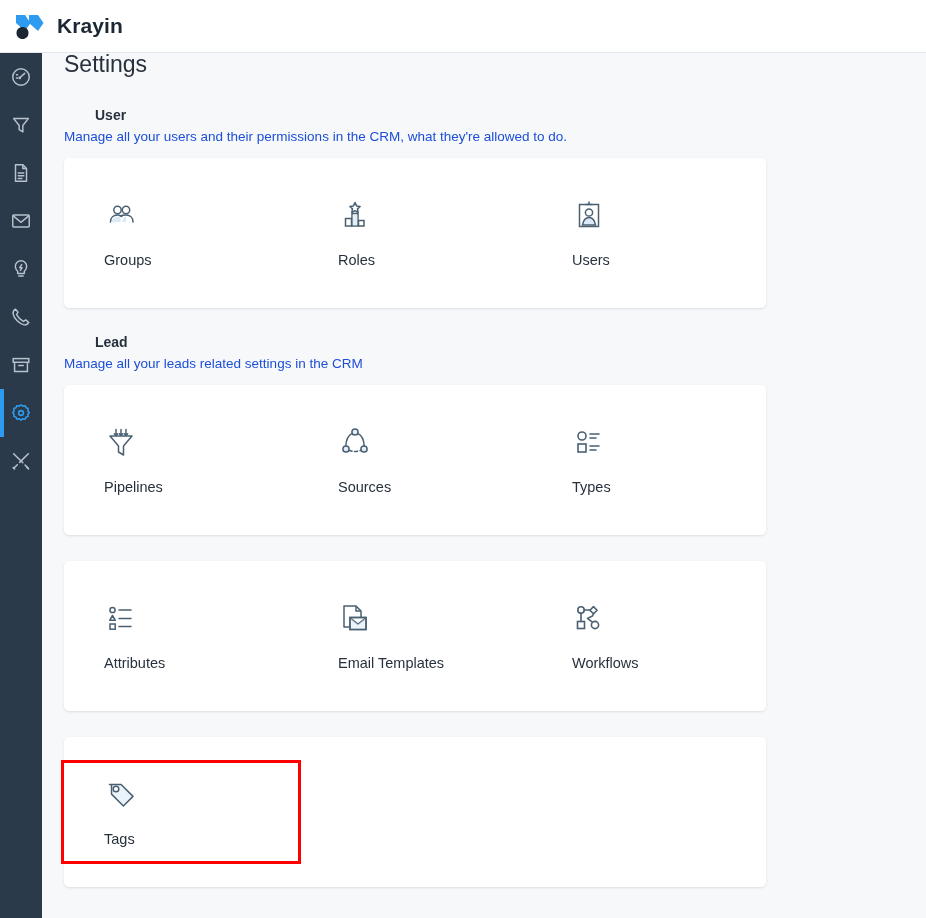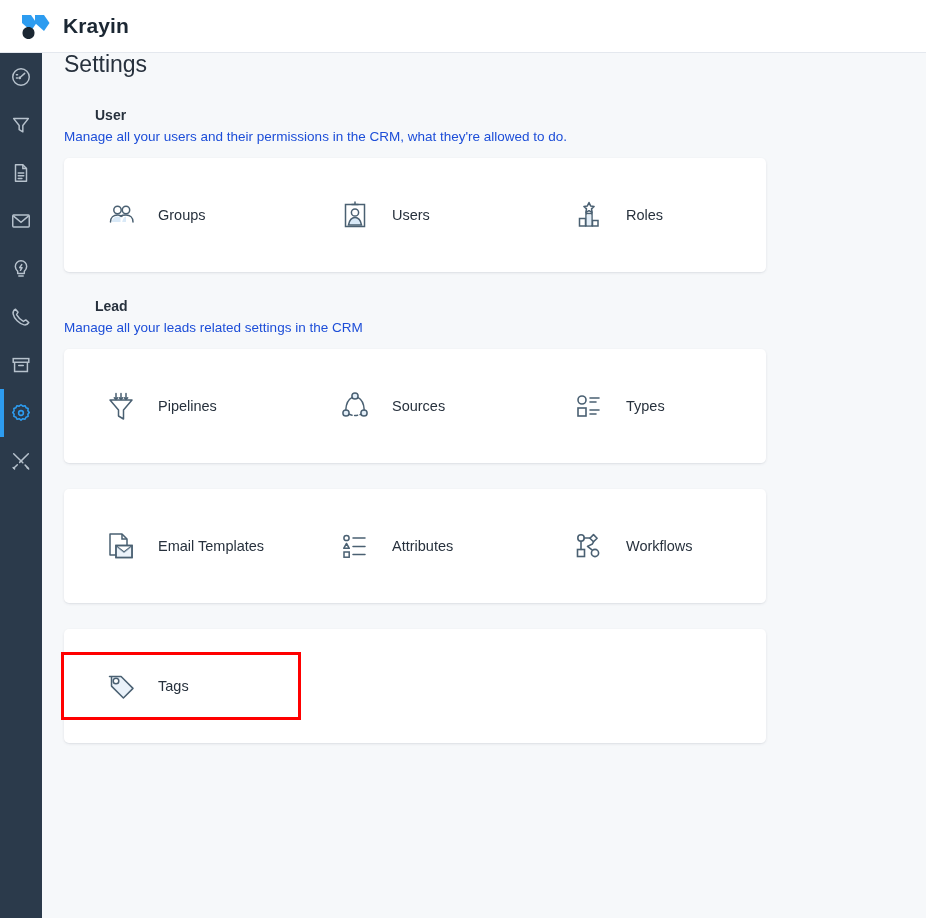--- a/index.html
+++ b/index.html
@@ -11,21 +11,21 @@
   }
   body { position: relative; }
 
   
   .topbar {
     position: absolute; top: 0; left: 0;
     width: 926px; height: 53px;
     background: #ffffff;
     border-bottom: 1px solid #e4e8ee;
     display: flex; align-items: center;
-    padding-left: 20px;
+    padding-left: 14px;
     z-index: 20;
   }
   .logo-wrap { display: flex; align-items: center; gap: 9px; }
   .logo-mark { width: 34px; height: 30px; position: relative; }
   .brand-name {
     font-size: 21px; font-weight: 700; color: #1b2733;
     letter-spacing: 0.1px;
   }
 
   
@@ -83,24 +83,25 @@
     background: #ffffff;
     border-radius: 5px;
     box-shadow: 0 1px 3px rgba(40,60,80,0.09), 0 1px 1px rgba(40,60,80,0.04);
     padding: 26px 0;
     display: flex;
     flex-wrap: wrap;
   }
   .card-row { display: flex; width: 100%; }
   .tile {
     width: 33.333%;
-    display: flex; align-items: center;
+    display: flex; 
     gap: 20px;
     padding: 14px 0 14px 40px;
     position: relative;
+    flex-direction: column;
   }
   .tile-icon {
     width: 34px; height: 34px;
     display: flex; align-items: center; justify-content: center;
     color: #4a6072;
     flex: 0 0 34px;
   }
   .tile-label {
     font-size: 14.5px; color: #27313d; font-weight: 400;
   }
@@ -236,41 +237,41 @@
                 <path d="M6.6 23 C7.2 19.4 9.6 17.4 12.5 17.4 C13.6 17.4 14.6 17.6 15.5 18 L15.5 23 Z" fill="#d9e9f7" stroke="none"></path>
                 <path d="M17.2 23 C17.9 19.6 19.3 17.4 21 17.4 L21 23 Z" fill="#d9e9f7" stroke="none"></path>
               </svg>
             </span>
             <span class="tile-label">Groups</span>
           </div>
 
           <div class="tile">
             <span class="tile-icon">
               <svg width="32" height="32" viewBox="0 0 32 32" fill="none" stroke="#4a6072" stroke-width="1.5">
+                <path d="M16 3.5 l1.6 3.4 3.5 0.5 -2.6 2.5 0.7 3.6 -3.2 -1.8 -3.2 1.8 0.7 -3.6 -2.6 -2.5 3.5 -0.5 Z" stroke-linejoin="round"></path>
+                <rect x="13" y="14.5" width="6" height="12.5"></rect>
+                <rect x="6.5" y="19.5" width="6" height="7.5"></rect>
+                <rect x="19.5" y="21.5" width="5.5" height="5.5"></rect>
+                <rect x="13.8" y="16" width="4.4" height="10.2" fill="#e3eef8" stroke="none"></rect>
+              </svg>
+            </span>
+            <span class="tile-label">Roles</span>
+          </div>
+
+          <div class="tile">
+            <span class="tile-icon">
+              <svg width="32" height="32" viewBox="0 0 32 32" fill="none" stroke="#4a6072" stroke-width="1.5">
                 <path d="M16 2.5 v3"></path>
                 <path d="M12.5 5.5 h7"></path>
                 <rect x="6.5" y="5.5" width="19" height="22"></rect>
                 <circle cx="16" cy="13.5" r="3.6"></circle>
                 <path d="M9.5 26 C10.4 21.2 12.9 18.6 16 18.6 C19.1 18.6 21.6 21.2 22.5 26 Z" fill="#d9e9f7" stroke="#4a6072"></path>
               </svg>
             </span>
             <span class="tile-label">Users</span>
-          </div>
-
-          <div class="tile">
-            <span class="tile-icon">
-              <svg width="32" height="32" viewBox="0 0 32 32" fill="none" stroke="#4a6072" stroke-width="1.5">
-                <path d="M16 3.5 l1.6 3.4 3.5 0.5 -2.6 2.5 0.7 3.6 -3.2 -1.8 -3.2 1.8 0.7 -3.6 -2.6 -2.5 3.5 -0.5 Z" stroke-linejoin="round"></path>
-                <rect x="13" y="14.5" width="6" height="12.5"></rect>
-                <rect x="6.5" y="19.5" width="6" height="7.5"></rect>
-                <rect x="19.5" y="21.5" width="5.5" height="5.5"></rect>
-                <rect x="13.8" y="16" width="4.4" height="10.2" fill="#e3eef8" stroke="none"></rect>
-              </svg>
-            </span>
-            <span class="tile-label">Roles</span>
           </div>
 
         </div>
       </div>
     </div>
 
     <div class="group">
       <div class="group-title">Lead</div>
       <div class="group-desc">Manage all your leads related settings in the CRM</div>
       <div class="card">
@@ -318,41 +319,41 @@
       </div>
     </div>
 
     <div class="group">
       <div class="card">
         <div class="card-row">
 
           <div class="tile">
             <span class="tile-icon">
               <svg width="32" height="32" viewBox="0 0 32 32" fill="none" stroke="#4a6072" stroke-width="1.5">
+                <circle cx="7.5" cy="8" r="2.6"></circle>
+                <path d="M7.5 13.5 l2.8 4.8 h-5.6 Z" stroke-linejoin="round"></path>
+                <rect x="5" y="22" width="5.2" height="5.2"></rect>
+                <path d="M14 8 h12 M14 16.5 h12 M14 24.6 h12" stroke-linecap="round"></path>
+              </svg>
+            </span>
+            <span class="tile-label">Attributes</span>
+          </div>
+
+          <div class="tile">
+            <span class="tile-icon">
+              <svg width="32" height="32" viewBox="0 0 32 32" fill="none" stroke="#4a6072" stroke-width="1.5">
                 <path d="M5 4 h12 l5 5 v16 h-17 Z" stroke-linejoin="round" fill="#ffffff"></path>
                 <path d="M17 4 v5 h5"></path>
                 <rect x="11" y="15.5" width="16" height="12" fill="#ffffff"></rect>
                 <path d="M11.6 16.3 L19 22.2 L26.4 16.3"></path>
                 <path d="M11.6 16.3 L19 22.2 L26.4 16.3 L26.4 27 L11.6 27 Z" fill="#dce9f5" stroke="none" opacity="0.55"></path>
                 <rect x="11" y="15.5" width="16" height="12" stroke="#4a6072" fill="none"></rect>
               </svg>
             </span>
             <span class="tile-label">Email Templates</span>
-          </div>
-
-          <div class="tile">
-            <span class="tile-icon">
-              <svg width="32" height="32" viewBox="0 0 32 32" fill="none" stroke="#4a6072" stroke-width="1.5">
-                <circle cx="7.5" cy="8" r="2.6"></circle>
-                <path d="M7.5 13.5 l2.8 4.8 h-5.6 Z" stroke-linejoin="round"></path>
-                <rect x="5" y="22" width="5.2" height="5.2"></rect>
-                <path d="M14 8 h12 M14 16.5 h12 M14 24.6 h12" stroke-linecap="round"></path>
-              </svg>
-            </span>
-            <span class="tile-label">Attributes</span>
           </div>
 
           <div class="tile">
             <span class="tile-icon">
               <svg width="32" height="32" viewBox="0 0 32 32" fill="none" stroke="#4a6072" stroke-width="1.6">
                 <circle cx="8" cy="8" r="3.2"></circle>
                 <path d="M20.5 4.6 l3.6 3.6 -3.6 3.6 -3.6 -3.6 Z" stroke-linejoin="round"></path>
                 <rect x="4.5" y="19.5" width="7" height="7"></rect>
                 <circle cx="22" cy="23" r="3.6"></circle>
                 <path d="M11.3 8 h5.6" stroke-linecap="round"></path>

